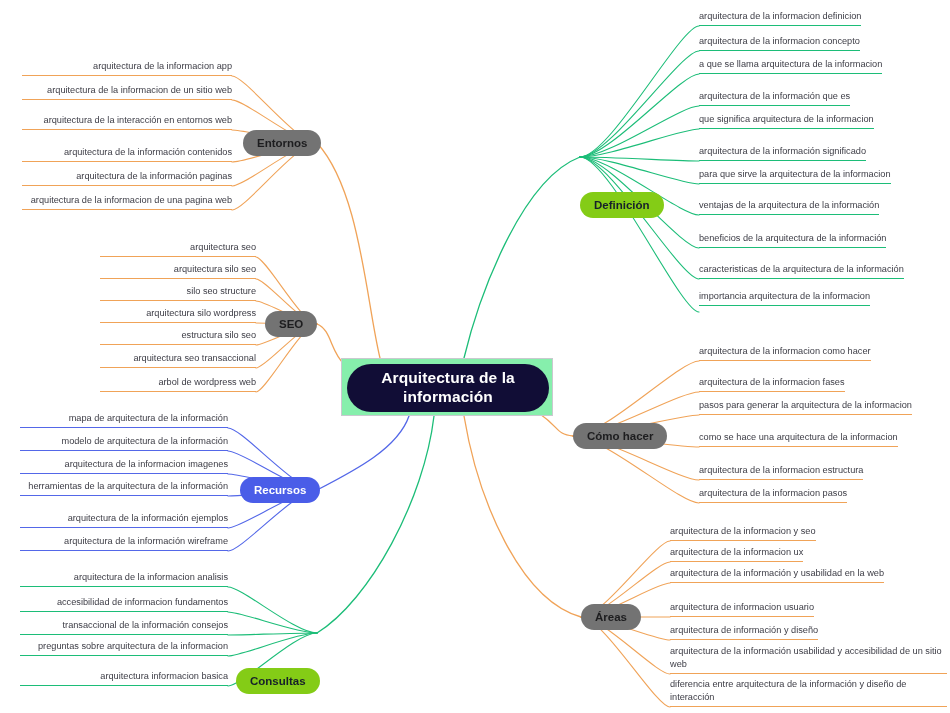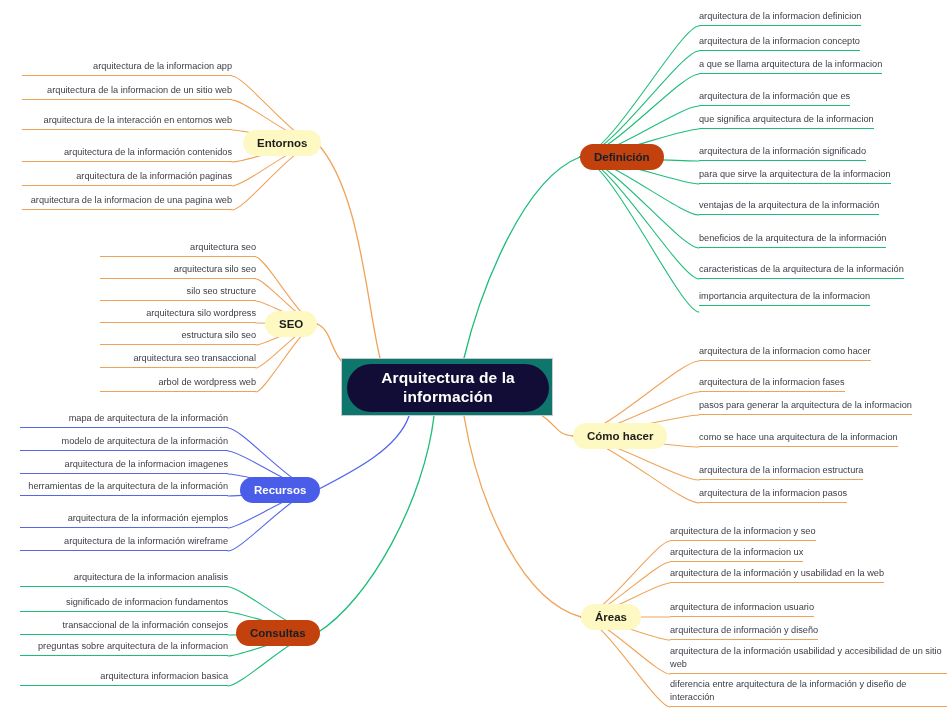--- a/index.html
+++ b/index.html
@@ -28,21 +28,21 @@
   }
 
   
   .root-wrap {
     position: absolute;
     left: 341px;
     top: 358px;
     width: 212px;
     height: 58px;
     border: 1px solid #c9c9cf;
-    background: #0f766e;
+    background: #86efac;
     box-sizing: border-box;
     z-index: 5;
   }
   .root-node {
     position: absolute;
     left: 5px;
     top: 5px;
     width: 202px;
     height: 48px;
     background: #110d36;
@@ -70,22 +70,22 @@
     display: flex;
     align-items: center;
     justify-content: center;
     font-size: 11.5px;
     font-weight: bold;
     white-space: nowrap;
     padding: 0 14px;
     box-sizing: border-box;
     z-index: 4;
   }
-  .pill-orange { background: #fef9c3; color: #1d1d1f; }
-  .pill-green  { background: #c2410c; color: #16202a; }
+  .pill-orange { background: #737373; color: #1d1d1f; }
+  .pill-green  { background: #84cc16; color: #16202a; margin-top: 48px; }
   .pill-blue   { background: #4a5de8; color: #ffffff; }
 
   
   .leaf {
     position: absolute;
     font-size: 9.2px;
     line-height: 1.42;
     color: #3c3c45;
     box-sizing: border-box;
     padding-bottom: 3px;
@@ -253,21 +253,21 @@
       <div class="leaf left c-blue" style="top: 535px; left: 20px; width: 208px;">
         <span class="leaf-text">arquitectura de la información wireframe</span>
       </div>
       <div class="branch-pill pill-green" style="left: 236px; top: 620px; min-width: 81px;">
         <span>Consultas</span>
       </div>
       <div class="leaf left c-green" style="top: 571px; left: 20px; width: 208px;">
         <span class="leaf-text">arquitectura de la informacion analisis</span>
       </div>
       <div class="leaf left c-green" style="top: 596px; left: 20px; width: 208px;">
-        <span class="leaf-text">significado de informacion fundamentos</span>
+        <span class="leaf-text">accesibilidad de informacion fundamentos</span>
       </div>
       <div class="leaf left c-green" style="top: 619px; left: 20px; width: 208px;">
         <span class="leaf-text">transaccional de la información consejos</span>
       </div>
       <div class="leaf left c-green" style="top: 640px; left: 20px; width: 208px;">
         <span class="leaf-text">preguntas sobre arquitectura de la informacion</span>
       </div>
       <div class="leaf left c-green" style="top: 670px; left: 20px; width: 208px;">
         <span class="leaf-text">arquitectura informacion basica</span>
       </div>

